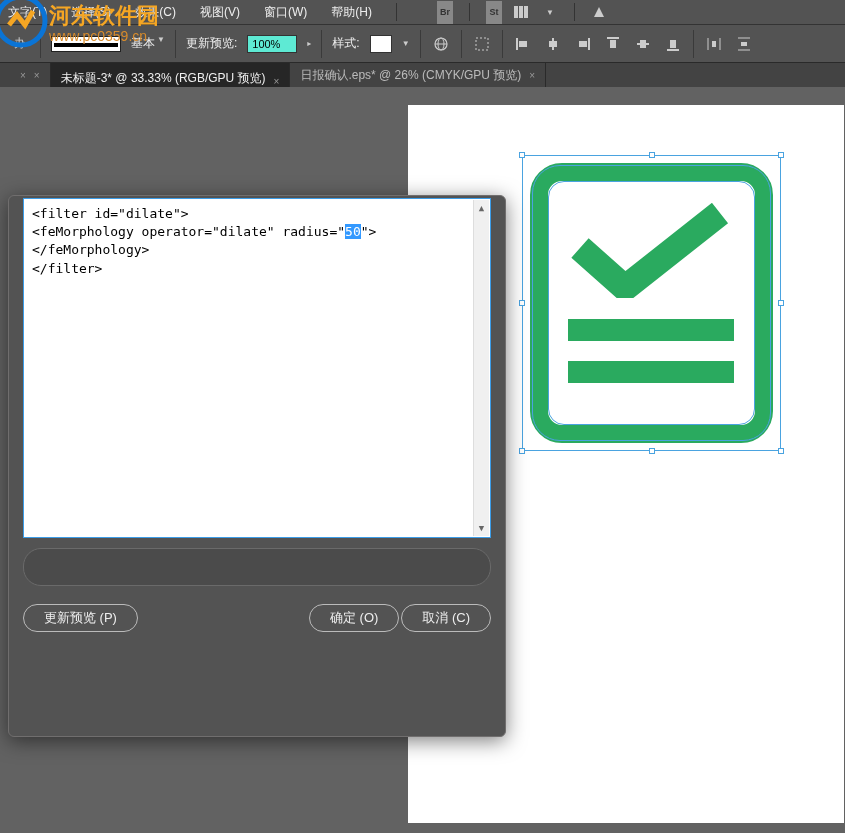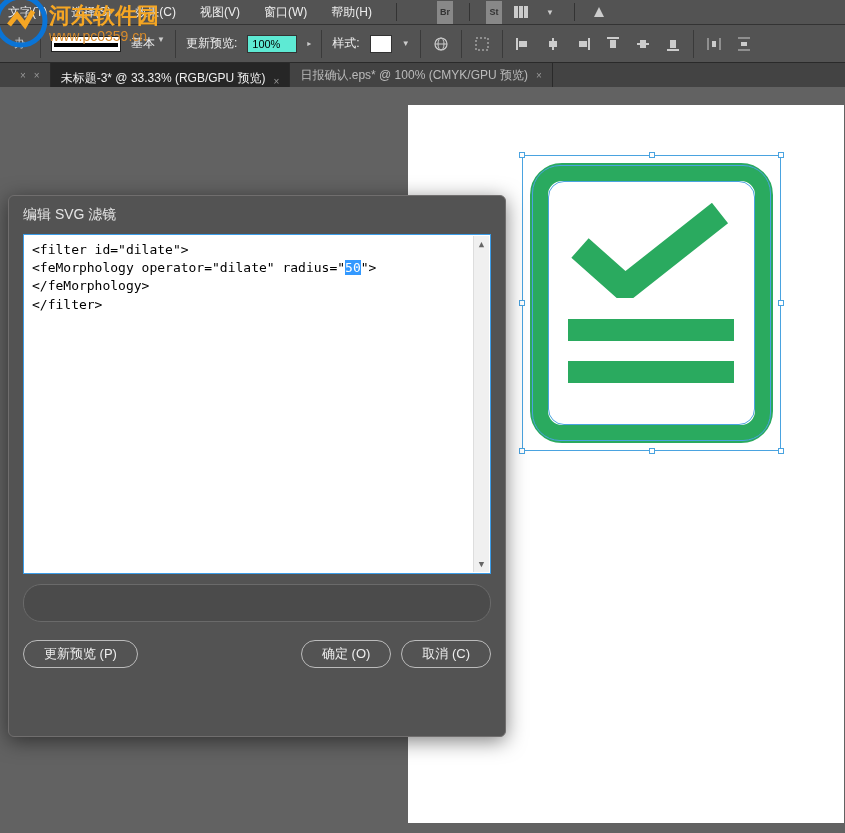--- a/index.html
+++ b/index.html
@@ -41,21 +41,21 @@
 .watermark-canvas { position:absolute; left: 30px; top: 290px; color: rgba(255,200,160,0.15); font-size:28px; font-family: Arial; letter-spacing: 2px; pointer-events:none; }
 
 .dialog { position: absolute; top: 195px; left: 8px; width: 498px; height: 542px; background: #535353; border: 1px solid #706e6e; border-radius: 6px; box-shadow: 0 4px 20px rgba(0,0,0,0.5); }
 .dialog-title { padding: 10px 14px 8px; color: #e5e5e5; font-size: 14px; }
 .code-area { position: relative; margin: 2px 14px 10px; height: 340px; background: #fff; border: 1px solid #3c9de8; padding: 6px 8px; font-family: "SimSun", monospace; font-size: 13px; color: #000; line-height: 1.4; overflow:auto; }
 .code-area pre { white-space: pre-wrap; font-family: inherit; }
 .highlight { background: #3399ff; color: #fff; }
 .scrollbar-v { position:absolute; right:1px; top:1px; bottom:1px; width:16px; background:#f0f0f0; border-left:1px solid #ddd; }
 .scrollbar-v .arrow { height:16px; display:flex; align-items:center; justify-content:center; color:#666; font-size:9px; }
 .preview-bar { margin: 6px 14px; height: 38px; border: 1px solid #6a6a6a; border-radius: 18px; background: #4b4b4b; }
-.dialog-buttons { display:flex; align-items:flex-end; padding: 12px 14px 10px; gap: 10px; }
+.dialog-buttons { display:flex; align-items:flex-end; padding: 12px 14px 10px; gap: 2px; }
 .dialog-buttons .spacer { flex:1; }
 .pill-btn { height: 28px; padding: 0 20px; border: 1px solid #bbb; border-radius: 14px; background: transparent; color: #eee; font-size: 13px; cursor:pointer; display:flex; align-items:center; }
 </style>
 </head>
 <body>
 
 <div class="watermark-logo">
   <svg width="200" height="55">
     <circle cx="26" cy="26" r="24" fill="none" stroke="#0a74d6" stroke-width="5"></circle>
     <path d="M14 30 L22 20 L30 30 L38 16" fill="none" stroke="#f5a623" stroke-width="5"></path>
@@ -180,21 +180,21 @@
 <div class="tabbar">
   <div class="tab">
     <span class="tab-close">×</span>
     <span class="tab-close">×</span>
   </div>
   <div class="tab active">
     <span>未标题-3* @ 33.33% (RGB/GPU 预览)</span>
     <span class="tab-close">×</span>
   </div>
   <div class="tab">
-    <span>日报确认.eps* @ 100% (CMYK/GPU 预览)</span>
+    <span>日报确认.eps* @ 26% (CMYK/GPU 预览)</span>
     <span class="tab-close">×</span>
   </div>
 </div>
 
 <div class="workarea">
   <div class="watermark-canvas">www.pc0359.cn</div>
 </div>
 
 <div class="canvas-region">
   <div class="artwork">
@@ -214,21 +214,20 @@
     <div class="sel-handle" style="right:-11px; top:-11px;"></div>
     <div class="sel-handle" style="left:-11px; top:50%; margin-top:-3px;"></div>
     <div class="sel-handle" style="right:-11px; top:50%; margin-top:-3px;"></div>
     <div class="sel-handle" style="left:-11px; bottom:-11px;"></div>
     <div class="sel-handle" style="left:50%; bottom:-11px; margin-left:-3px;"></div>
     <div class="sel-handle" style="right:-11px; bottom:-11px;"></div>
   </div>
 </div>
 
 <div class="dialog">
-  <div class="dialog-title">编辑 SVG 滤镜</div>
   <div class="code-area">
     <pre><span>&lt;filter id="dilate"&gt;</span>
 <span>&lt;feMorphology operator="dilate" radius="</span><span class="highlight">50</span><span>"&gt;&lt;/feMorphology&gt;</span>
 <span>&lt;/filter&gt;</span></pre>
     <div class="scrollbar-v">
       <div class="arrow">▲</div>
       <div style="flex:1"></div>
       <div class="arrow" style="position:absolute;bottom:0;left:0;right:0;">▼</div>
     </div>
   </div>

